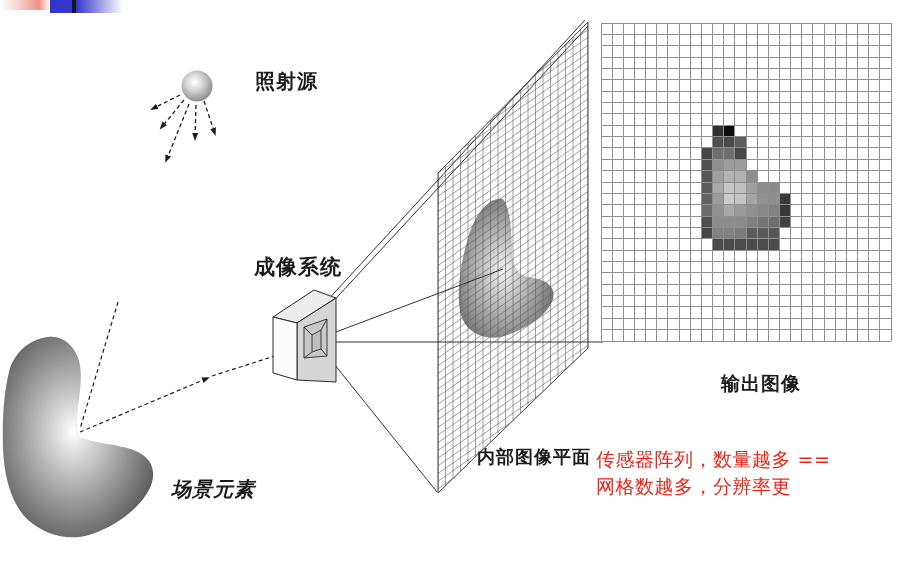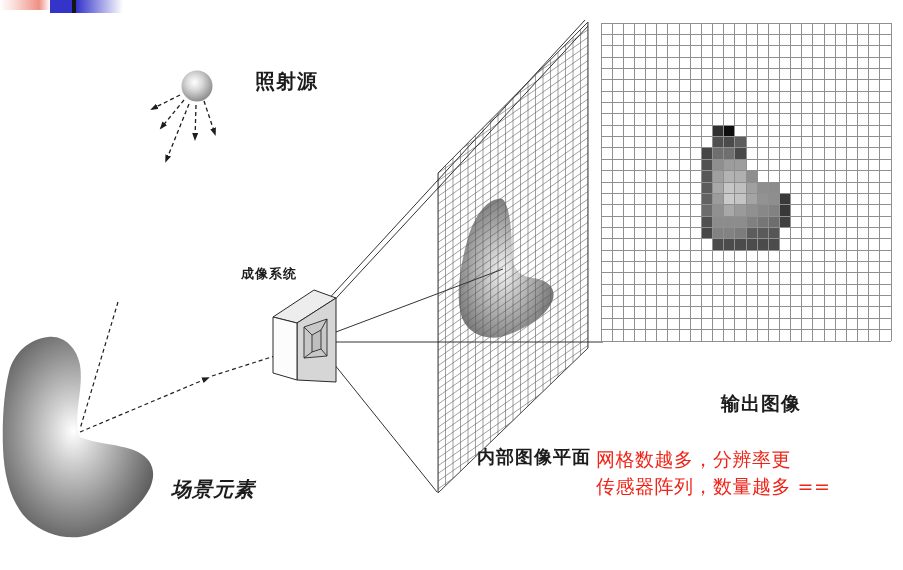--- a/index.html
+++ b/index.html
@@ -6,24 +6,24 @@
   body{width:903px;height:570px;position:relative;background:#ffffff;overflow:hidden;
        font-family:"DejaVu Sans","Liberation Sans",sans-serif;}
   .decor{position:absolute;}
   #decor-pink{left:0;top:0;width:50px;height:10px;}
   #decor-blue{left:50px;top:0;width:22px;height:13px;}
   #decor-black{left:72px;top:0;width:4px;height:13px;}
   #decor-bluefade{left:76px;top:0;width:49px;height:13px;}
   #diagram{position:absolute;left:0;top:0;}
   .lbl{position:absolute;font-weight:bold;color:#1c1c1c;white-space:nowrap;letter-spacing:1px;}
   #lbl-light{left:255px;top:68px;font-size:20px;}
-  #lbl-imaging{left:241px;top:253px;font-size:13px;margin-top:12px;}
+  #lbl-imaging{left:254px;top:253px;font-size:21px;}
   #lbl-scene{left:171px;top:476px;font-size:20px;font-style:italic;}
   #lbl-plane{left:477px;top:445px;font-size:18px;}
-  #lbl-output{left:721px;top:371px;font-size:19px;margin-top:20px;}
+  #lbl-output{left:721px;top:371px;font-size:19px;}
   #annotation{position:absolute;left:596px;top:446px;font-size:19px;line-height:27px;
               white-space:nowrap;letter-spacing:0.5px;}
 </style>
 </head>
 <body>
 
 <div class="decor" id="decor-pink" style="background: linear-gradient(90deg, rgb(255, 255, 255) 0%, rgba(239, 145, 132, 0.333) 30%, rgb(239, 145, 132) 78%, rgb(255, 255, 255) 100%);"></div>
 <div class="decor" id="decor-blue" style="background: rgb(52, 52, 203);"></div>
 <div class="decor" id="decor-black" style="background: rgb(22, 22, 22);"></div>
 <div class="decor" id="decor-bluefade" style="background: linear-gradient(90deg, rgb(52, 52, 203) 0%, rgb(255, 255, 255) 96%);"></div>
@@ -308,15 +308,15 @@
     </g>
 </svg>
 
 <div class="lbl" id="lbl-light">照射源</div>
 <div class="lbl" id="lbl-imaging">成像系统</div>
 <div class="lbl" id="lbl-scene">场景元素</div>
 <div class="lbl" id="lbl-plane">内部图像平面</div>
 <div class="lbl" id="lbl-output">输出图像</div>
 
 <div id="annotation" style="color: rgb(238, 36, 24);">
+  <div>传感器阵列，数量越多 ==</div>
   <div>网格数越多，分辨率更</div>
-  <div>传感器阵列，数量越多 ==</div>
 </div>
 
 </body></html>

